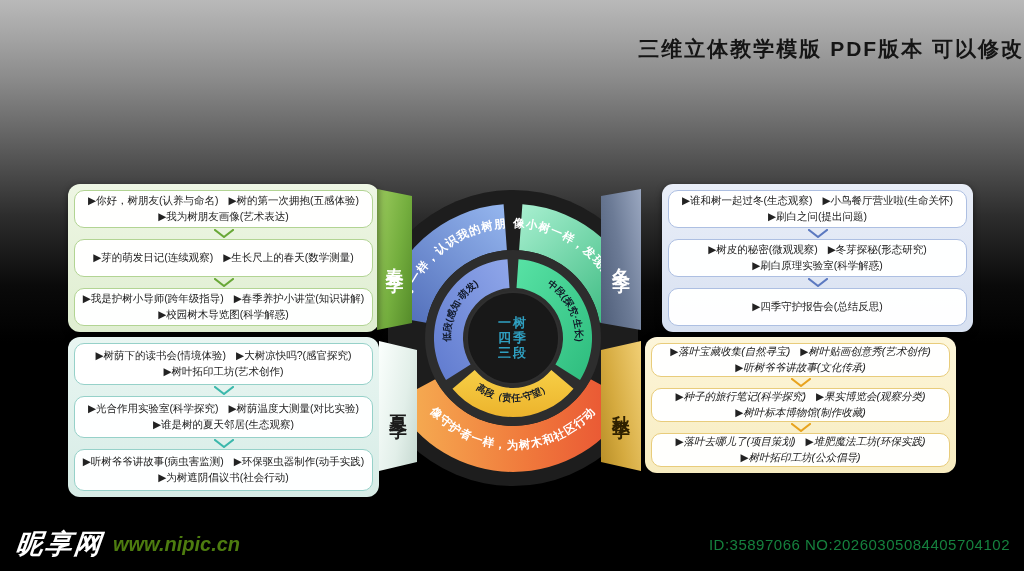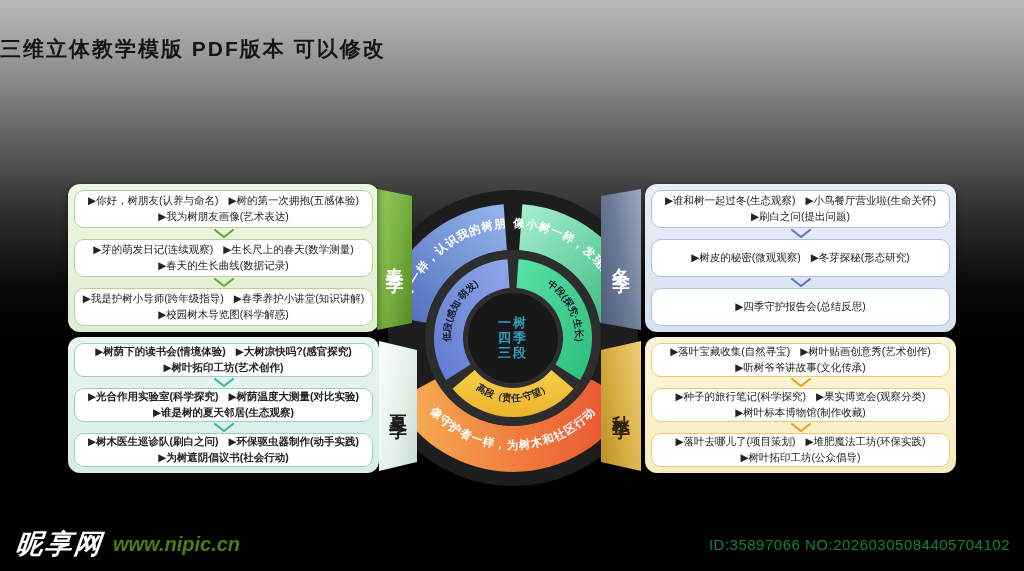--- a/index.html
+++ b/index.html
@@ -1,33 +1,33 @@
 <!DOCTYPE html>
 <html><head>
 <meta charset="utf-8">
 <style>
   html,body{margin:0;padding:0;background:#000;}
   .stage{position:relative;width:1024px;height:571px;overflow:hidden;margin:0 auto;
     background:linear-gradient(180deg,#b9b9b9 0%,#a6a6a6 6%,#8a8a8a 14%,#5f5f5f 25%,#2c2c2c 38%,#0a0a0a 50%,#000 60%,#000 100%);
     font-family:"Liberation Sans","DejaVu Sans",sans-serif;}
-  .title{position:absolute;top:35px;left:0;right:0;text-align:left;font-size:21px;font-weight:700;color:#151515;letter-spacing:2px;}
+  .title{position:absolute;top:35px;left:0;right:0;text-align:right;font-size:21px;font-weight:700;color:#151515;letter-spacing:2px;}
 
   
   .panel{position:absolute;display:flex;flex-direction:column;justify-content:space-between;
     padding:6px;border-radius:12px;box-sizing:border-box;box-shadow:0 2px 6px rgba(0,0,0,.5);}
   .panel .box{background:rgba(255,255,255,.97);border:1px solid var(--bd);border-radius:10px;
     padding:2px 4px;display:flex;flex-direction:column;justify-content:center;flex:1;overflow:hidden;}
   .panel .row{display:flex;justify-content:center;gap:10px;white-space:nowrap;
     font-size:10.5px;color:#222;line-height:1.5;}
   .chev{display:flex;justify-content:center;align-items:center;height:9px;margin:1px 0;color:var(--ac);flex:none;}
 
   .spring{left:68px;top:184px;width:311px;height:148px;background:linear-gradient(180deg,#eef6e4,#dfeed1);--ac:#69a837;--bd:#b2d493;}
-  .summer{left:68px;top:337px;width:311px;height:136px;background:linear-gradient(180deg,#e9f6f2,#d7ece6);font-weight:bold;--ac:#3bb8ac;--bd:#96d1c9;}
-  .winter{left:645px;top:184px;width:311px;height:148px;background:linear-gradient(180deg,#e9eef8,#d8e1f1);--ac:#5b79c0;--bd:#adbfe2;}
-  .autumn{left:645px;top:337px;width:311px;height:136px;background:linear-gradient(180deg,#fdf6da,#f7ecc0);--ac:#e8a31e;--bd:#e8cc7b;}
+  .summer{left:68px;top:337px;width:311px;height:160px;background:linear-gradient(180deg,#e9f6f2,#d7ece6);--ac:#3bb8ac;--bd:#96d1c9;}
+  .winter{left:662px;top:184px;width:311px;height:148px;background:linear-gradient(180deg,#e9eef8,#d8e1f1);border-radius:11px;--ac:#5b79c0;--bd:#adbfe2;}
+  .autumn{left:645px;top:337px;width:311px;height:136px;background:linear-gradient(180deg,#fdf6da,#f7ecc0);font-style:italic;--ac:#e8a31e;--bd:#e8cc7b;}
 
   
   .ribbon{position:absolute;display:flex;align-items:center;justify-content:center;}
   .ribbon span{writing-mode:vertical-rl;font-weight:700;font-size:18px;letter-spacing:6px;}
   .r-spring{left:377px;top:189px;width:35px;height:141px;color:#fff;
     background:linear-gradient(100deg,#9ccb5e 0%,#74ae3e 55%,#548a29 100%);
     clip-path:polygon(0 0,100% 5%,100% 95%,0 100%);box-shadow:inset 7px 0 7px -5px rgba(0,0,0,.4);}
   .r-summer{left:379px;top:341px;width:38px;height:130px;color:#1b1b1b;
     background:linear-gradient(100deg,#fbfffd 0%,#e2efe9 60%,#c6d9d1 100%);
     clip-path:polygon(0 0,100% 7%,100% 93%,0 100%);}
@@ -144,23 +144,20 @@
     <div class="chev">
         <svg width="20" height="9" viewBox="0 0 20 9">
           <polyline points="1,1 10,8 19,1" fill="none" stroke="currentColor" stroke-width="2.2" stroke-linecap="round" stroke-linejoin="round"></polyline>
         </svg>
       </div>
     <div class="box">
       <div class="row">
           <span>▶芽的萌发日记(连续观察)</span>
           <span>▶生长尺上的春天(数学测量)</span>
         </div>
-      <div class="row">
-          <span>▶春天的生长曲线(数据记录)</span>
-        </div>
     </div>
     <div class="chev">
         <svg width="20" height="9" viewBox="0 0 20 9">
           <polyline points="1,1 10,8 19,1" fill="none" stroke="currentColor" stroke-width="2.2" stroke-linecap="round" stroke-linejoin="round"></polyline>
         </svg>
       </div>
     <div class="box">
       <div class="row">
           <span>▶我是护树小导师(跨年级指导)</span>
           <span>▶春季养护小讲堂(知识讲解)</span>
@@ -195,21 +192,21 @@
           <span>▶谁是树的夏天邻居(生态观察)</span>
         </div>
     </div>
     <div class="chev">
         <svg width="20" height="9" viewBox="0 0 20 9">
           <polyline points="1,1 10,8 19,1" fill="none" stroke="currentColor" stroke-width="2.2" stroke-linecap="round" stroke-linejoin="round"></polyline>
         </svg>
       </div>
     <div class="box">
       <div class="row">
-          <span>▶树木医生巡诊队(刷白之问)</span>
+          <span>▶听树爷爷讲故事(病虫害监测)</span>
           <span>▶环保驱虫器制作(动手实践)</span>
         </div>
       <div class="row">
           <span>▶为树遮阴倡议书(社会行动)</span>
         </div>
     </div>
   </section>
 
   <section class="panel winter">
     <div class="box">
@@ -223,20 +220,23 @@
     </div>
     <div class="chev">
         <svg width="20" height="9" viewBox="0 0 20 9">
           <polyline points="1,1 10,8 19,1" fill="none" stroke="currentColor" stroke-width="2.2" stroke-linecap="round" stroke-linejoin="round"></polyline>
         </svg>
       </div>
     <div class="box">
       <div class="row">
           <span>▶树皮的秘密(微观观察)</span>
           <span>▶冬芽探秘(形态研究)</span>
+        </div>
+      <div class="row">
+          <span>▶刷白原理实验室(科学解惑)</span>
         </div>
     </div>
     <div class="chev">
         <svg width="20" height="9" viewBox="0 0 20 9">
           <polyline points="1,1 10,8 19,1" fill="none" stroke="currentColor" stroke-width="2.2" stroke-linecap="round" stroke-linejoin="round"></polyline>
         </svg>
       </div>
     <div class="box">
       <div class="row">
           <span>▶四季守护报告会(总结反思)</span>

